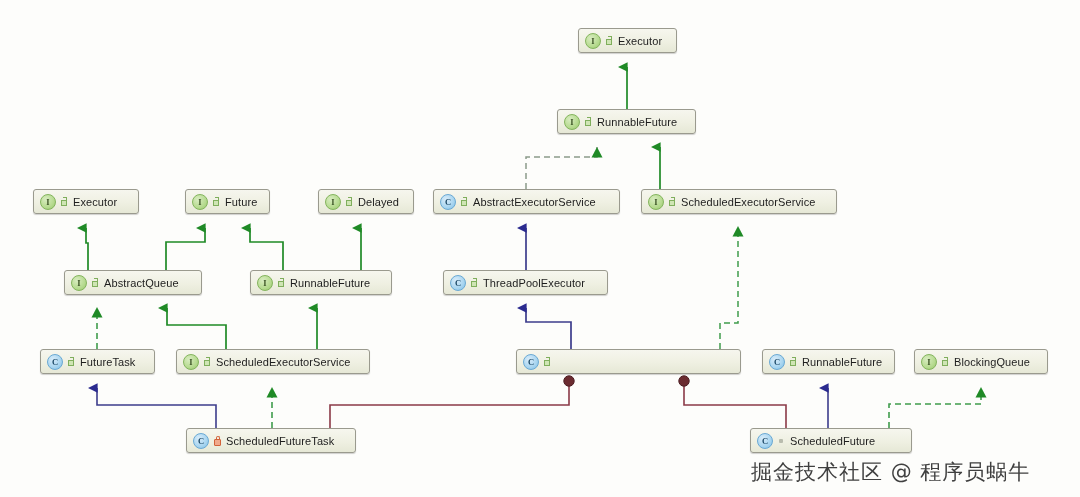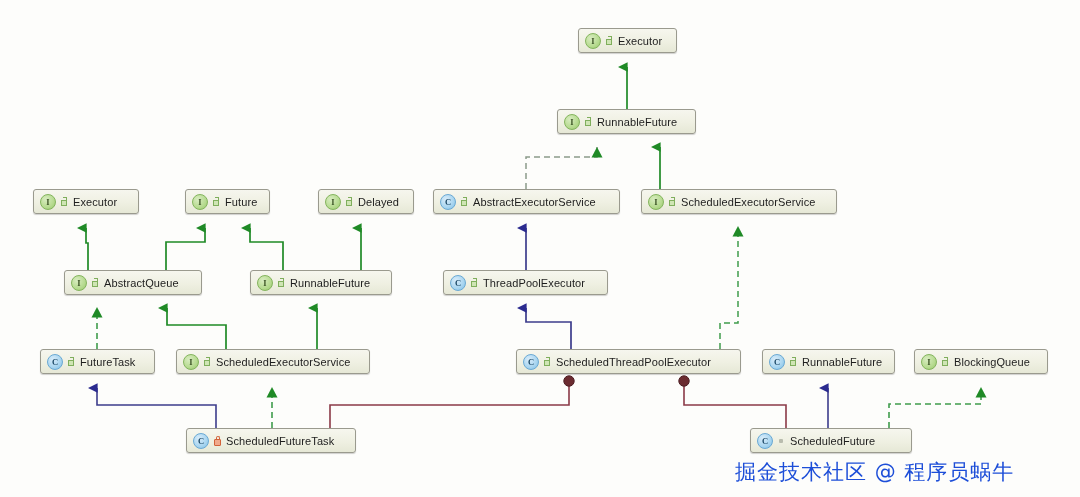--- a/index.html
+++ b/index.html
@@ -115,24 +115,25 @@
     position: absolute;
     left: 2px; top: 3.5px;
     width: 4px; height: 4px;
     background: #b9bcae;
     border-radius: 1px;
   }
   .watermark {
     position: absolute;
     font-family: "DejaVu Sans", sans-serif;
     font-size: 21px;
-    color: #1d4ed8;
+    color: #404040;
     white-space: nowrap;
     z-index: 2;
     letter-spacing: 1px;
+    margin-left: 16px;
   }
 </style>
 </head>
 <body>
 
 <div id="canvas">
 
   <svg id="edges" viewBox="0 0 1080 497">
     <defs>
       <marker id="ar-green" markerWidth="11" markerHeight="11" refX="5.5" refY="9.6" orient="auto" markerUnits="userSpaceOnUse">
@@ -300,21 +301,20 @@
         <span class="node-label">FutureTask</span>
       </div>
       <div class="node" style="left: 176px; top: 349px; width: 194px;">
         <span class="kind-icon kind-I">I</span>
         <span class="vis-icon vis-public"></span>
         <span class="node-label">ScheduledExecutorService</span>
       </div>
       <div class="node" style="left: 516px; top: 349px; width: 225px;">
         <span class="kind-icon kind-C">C</span>
         <span class="vis-icon vis-public"></span>
-        <span class="node-label">ScheduledThreadPoolExecutor</span>
       </div>
       <div class="node" style="left: 762px; top: 349px; width: 133px;">
         <span class="kind-icon kind-C">C</span>
         <span class="vis-icon vis-public"></span>
         <span class="node-label">RunnableFuture</span>
       </div>
       <div class="node" style="left: 914px; top: 349px; width: 134px;">
         <span class="kind-icon kind-I">I</span>
         <span class="vis-icon vis-public"></span>
         <span class="node-label">BlockingQueue</span>

